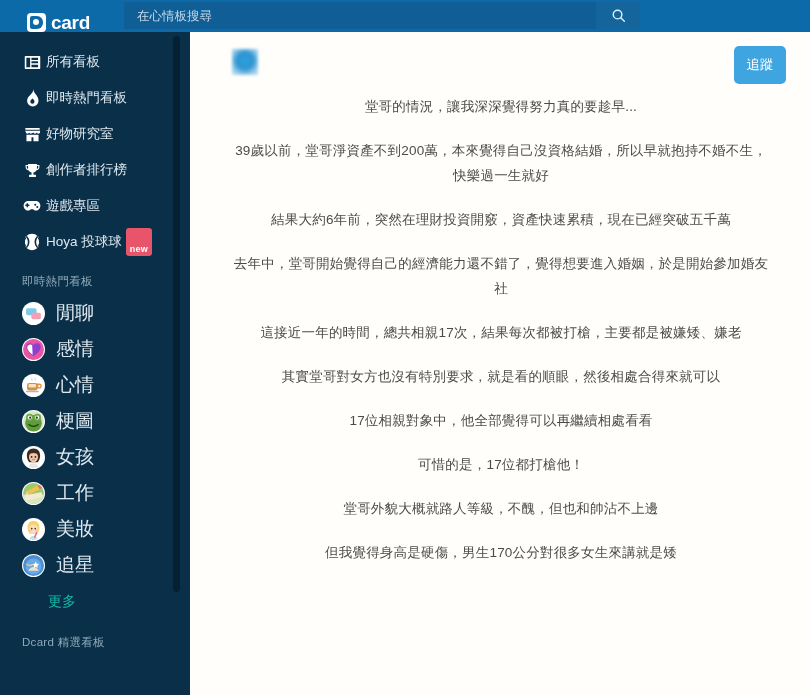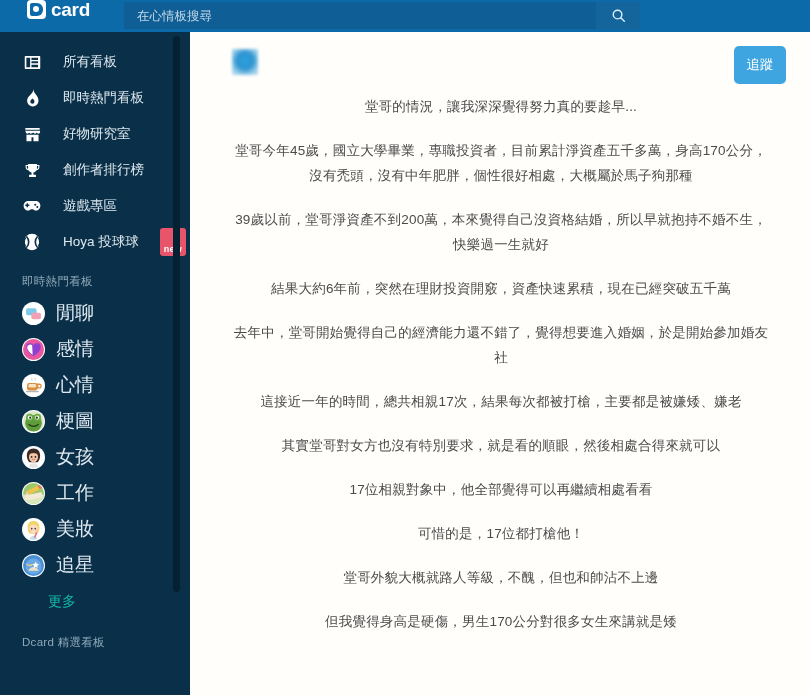--- a/index.html
+++ b/index.html
@@ -11,21 +11,21 @@
   }
   #app { position: relative; width: 810px; height: 695px; }
 
   
   .topbar {
     position: absolute; top: 0; left: 0; width: 810px; height: 32px;
     background: #0d6aa8;
     display: flex; align-items: center;
   }
   .logo {
-    display: flex; align-items: flex-start; gap: 2px;
+    display: flex; align-items: flex-end; gap: 2px;
     margin-left: 27px; height: 32px;
   }
   .logo-mark {
     width: 19px; height: 19px; border-radius: 4px;
     background: #ffffff; position: relative; margin-right: 3px;
   }
   .logo-mark::before {
     content: ""; position: absolute; left: 3px; top: 3px;
     width: 13px; height: 13px; border-radius: 2px 6px 6px 2px;
     background: #0d6aa8;
@@ -64,21 +64,21 @@
     position: absolute; left: 0; top: 32px;
     width: 190px; height: 663px;
     background: #0a3049;
     overflow: hidden;
   }
   .nav-list { padding-top: 12px; }
   .nav-item {
     display: flex; align-items: center;
     height: 36px; padding-left: 22px;
     color: #dfe8ef; font-size: 13.5px;
-    cursor: pointer; gap: 21px;
+    cursor: pointer; gap: 4px;
     white-space: nowrap;
   }
   .nav-icon {
     width: 20px; height: 20px; flex: 0 0 20px;
     display: flex; align-items: center; justify-content: center;
     color: #ffffff;
   }
   .nav-icon svg { display: block; }
   .badge-new {
     background: #e8546a; color: #fff;
@@ -390,21 +390,20 @@
       <span class="blur-avatar"></span>
       <span class="blur-lines">
         <span class="blur-line l1"></span>
         <span class="blur-line l2"></span>
       </span>
       <button class="follow-btn">追蹤</button>
     </div>
 
     <div class="post-body">
       <p>堂哥的情況，讓我深深覺得努力真的要趁早...</p>
-      <p>堂哥今年45歲，國立大學畢業，專職投資者，目前累計淨資產五千多萬，身高170公分，沒有禿頭，沒有中年肥胖，個性很好相處，大概屬於馬子狗那種</p>
       <p>39歲以前，堂哥淨資產不到200萬，本來覺得自己沒資格結婚，所以早就抱持不婚不生，快樂過一生就好</p>
       <p>結果大約6年前，突然在理財投資開竅，資產快速累積，現在已經突破五千萬</p>
       <p>去年中，堂哥開始覺得自己的經濟能力還不錯了，覺得想要進入婚姻，於是開始參加婚友社</p>
       <p>這接近一年的時間，總共相親17次，結果每次都被打槍，主要都是被嫌矮、嫌老</p>
       <p>其實堂哥對女方也沒有特別要求，就是看的順眼，然後相處合得來就可以</p>
       <p>17位相親對象中，他全部覺得可以再繼續相處看看</p>
       <p>可惜的是，17位都打槍他！</p>
       <p>堂哥外貌大概就路人等級，不醜，但也和帥沾不上邊</p>
       <p>但我覺得身高是硬傷，男生170公分對很多女生來講就是矮</p>
     </div>

